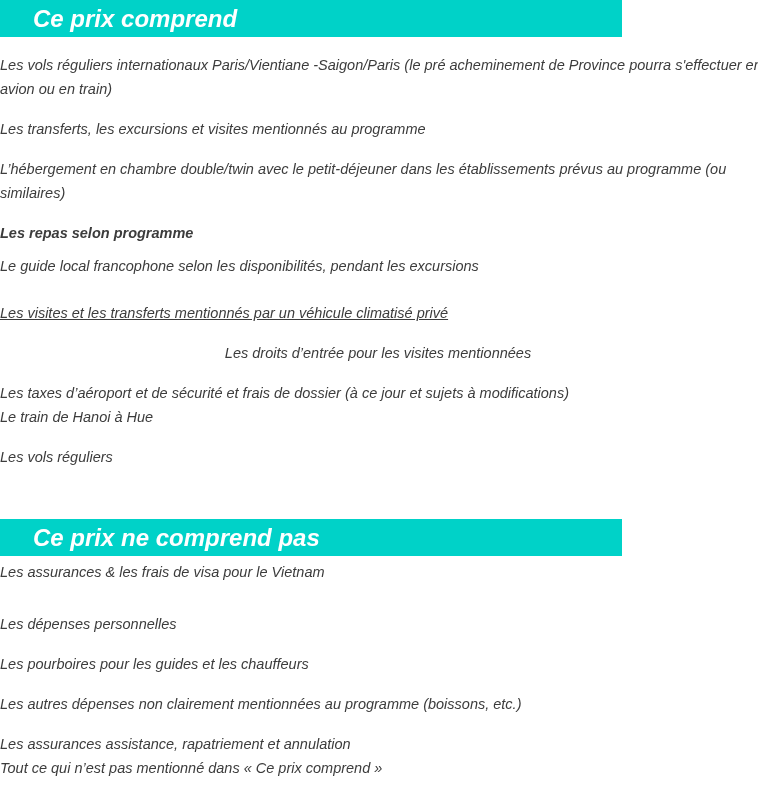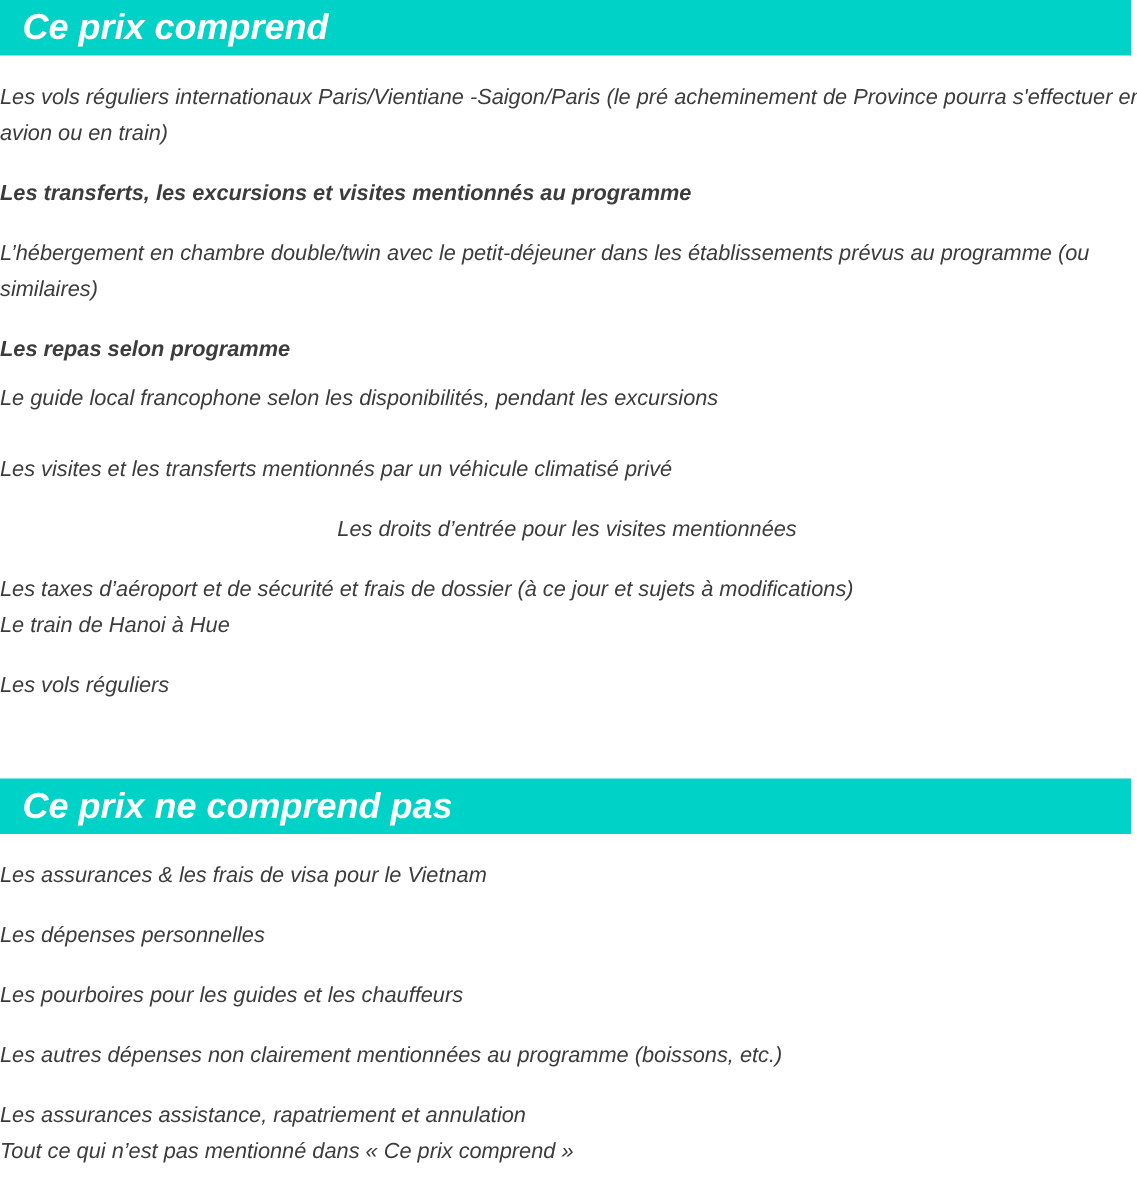--- a/index.html
+++ b/index.html
@@ -1,43 +1,43 @@
 <!DOCTYPE html>
 <html><head>
   <meta charset="utf-8">
   <style>
     html, body { margin: 0; padding: 0; background: #ffffff; }
     body { width: 758px; height: 796px; overflow: hidden; position: relative;
       font-family: "Liberation Sans", "DejaVu Sans", sans-serif; }
-    .section-header { position: absolute; left: 0; width: 754px; height: 37px;
+    .section-header { position: absolute; left: 0; width: 622px; height: 37px;
       background: #00d2c8; color: #ffffff; font-style: italic; font-weight: bold;
-      font-size: 24px; line-height: 37px; padding-left: 15px; box-sizing: border-box; }
+      font-size: 24px; line-height: 37px; padding-left: 33px; box-sizing: border-box; }
     .line { position: absolute; left: 0; width: 756px; font-style: italic;
       font-size: 14.5px; color: #3c3c3c; line-height: 24px; white-space: nowrap; }
   </style>
 </head>
 <body>
 
 <div>
   <div class="section-header" style="top:0;">Ce prix comprend</div>
   <div class="line" style="top:53px;">Les vols réguliers internationaux Paris/Vientiane -Saigon/Paris (le pré acheminement de Province pourra s'effectuer en</div>
   <div class="line" style="top:77px;">avion ou en train)</div>
-  <div class="line" style="top:117px;font-weight:bold;">Les transferts, les excursions et visites mentionnés au programme</div>
+  <div class="line" style="top:117px;">Les transferts, les excursions et visites mentionnés au programme</div>
   <div class="line" style="top:157px;">L’hébergement en chambre double/twin avec le petit-déjeuner dans les établissements prévus au programme (ou</div>
   <div class="line" style="top:181px;">similaires)</div>
   <div class="line" style="top:221px;font-weight:bold;">Les repas selon programme</div>
   <div class="line" style="top:254px;">Le guide local francophone selon les disponibilités, pendant les excursions</div>
-  <div class="line" style="top:301px;">Les visites et les transferts mentionnés par un véhicule climatisé privé</div>
+  <div class="line" style="top:301px;text-decoration:underline;">Les visites et les transferts mentionnés par un véhicule climatisé privé</div>
   <div class="line" style="top:341px;text-align:center;">Les droits d’entrée pour les visites mentionnées</div>
   <div class="line" style="top:381px;">Les taxes d’aéroport et de sécurité et frais de dossier (à ce jour et sujets à modifications)</div>
   <div class="line" style="top:405px;">Le train de Hanoi à Hue</div>
   <div class="line" style="top:445px;">Les vols réguliers</div>
 </div>
 
 <div>
   <div class="section-header" style="top:519px;">Ce prix ne comprend pas</div>
-  <div class="line" style="top:572px;">Les assurances &amp; les frais de visa pour le Vietnam</div>
+  <div class="line" style="top:560px;">Les assurances &amp; les frais de visa pour le Vietnam</div>
   <div class="line" style="top:612px;">Les dépenses personnelles</div>
   <div class="line" style="top:652px;">Les pourboires pour les guides et les chauffeurs</div>
   <div class="line" style="top:692px;">Les autres dépenses non clairement mentionnées au programme (boissons, etc.)</div>
   <div class="line" style="top:732px;">Les assurances assistance, rapatriement et annulation</div>
   <div class="line" style="top:756px;">Tout ce qui n’est pas mentionné dans « Ce prix comprend »</div>
 </div>
 
 </body></html>

